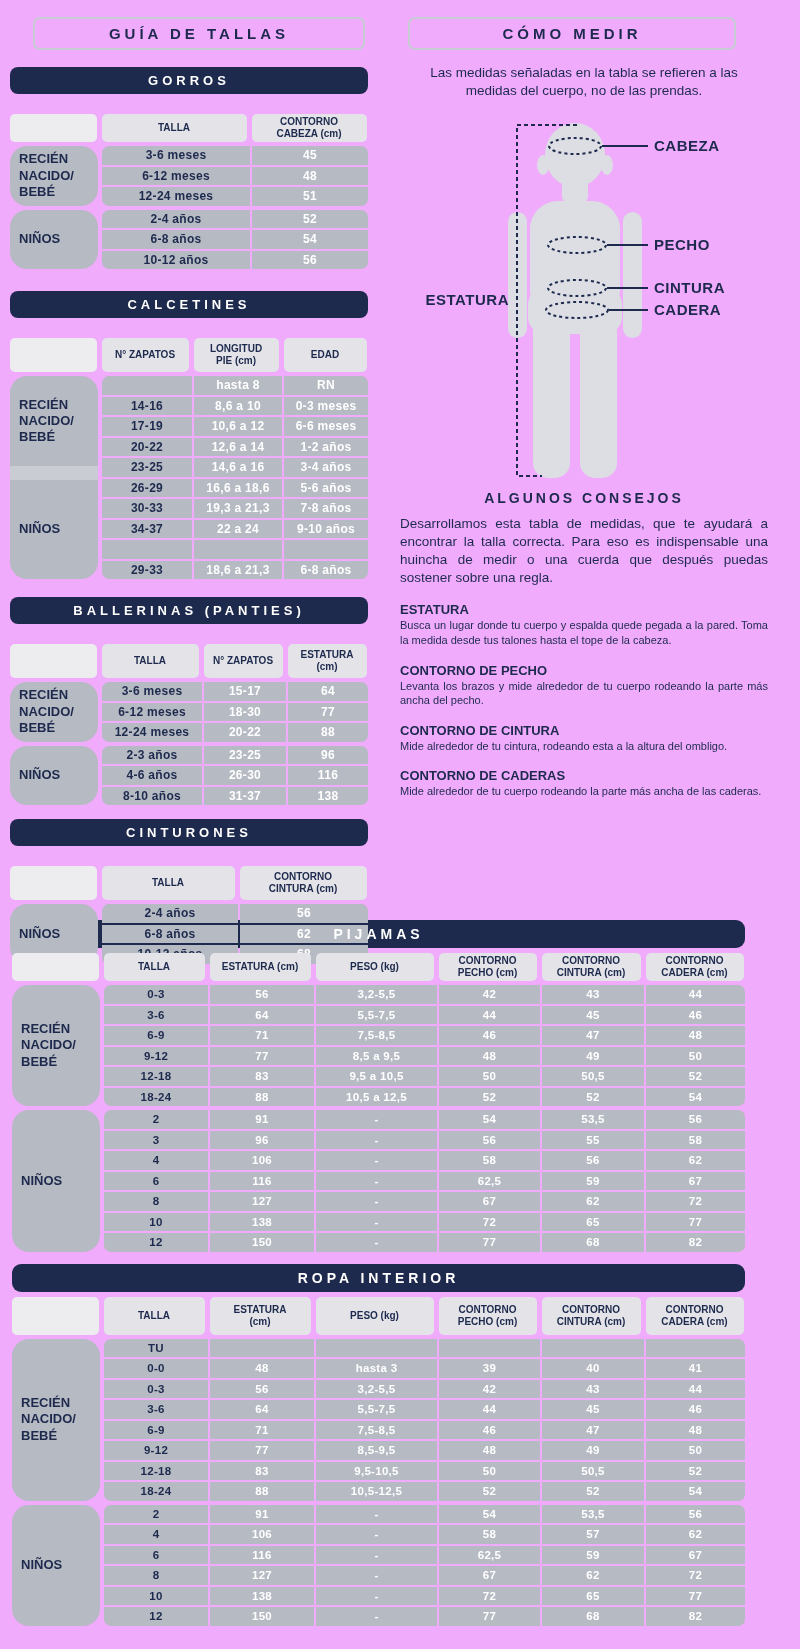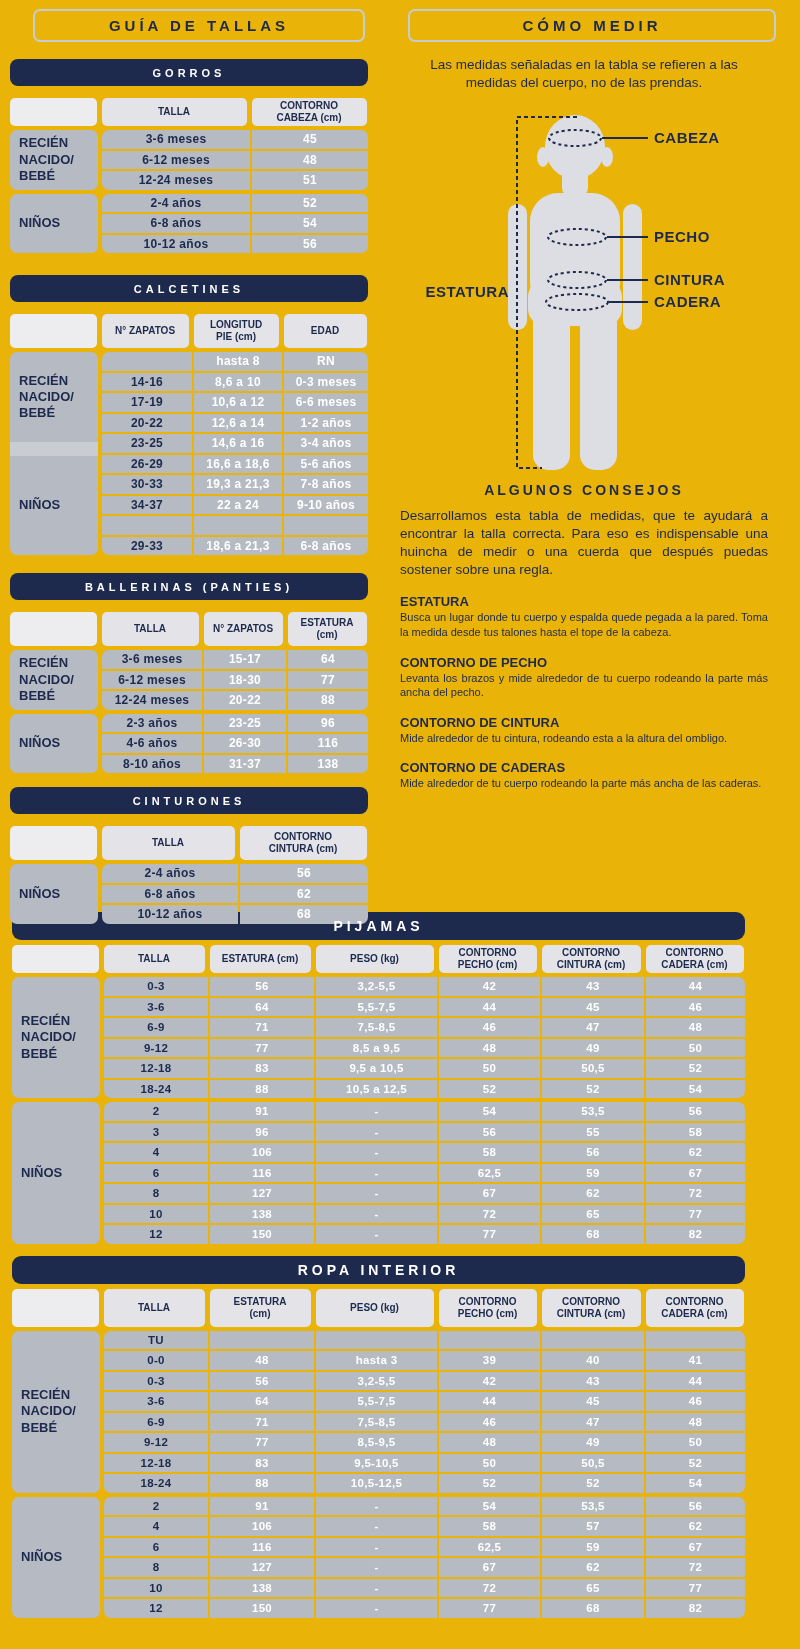--- a/index.html
+++ b/index.html
@@ -1,52 +1,52 @@
 <!DOCTYPE html>
 <html style="--navy: #1d2a4d; --cell-gray: #b6bac3; --light-band: #c9ccd2; --header-gray: #e3e3e8; --corner-gray: #ededef; --silhouette: #dcdee3;"><head>
 <meta charset="utf-8">
 <style>
   * { margin:0; padding:0; box-sizing:border-box; }
   html,body { background:#fff; }
   .page {
     width:800px; height:1649px; overflow:hidden; position:relative;
     font-family:"Liberation Sans", sans-serif;
-    color:var(--navy); background:#eab308; padding-top:9px;
+    color:var(--navy); background:#f0abfc; padding-top:17px;
   }
   .row-top { display:flex; align-items:flex-start; height:887px; padding-left:10px; }
   .col-left  { width:358px; flex:none; }
   .col-right { width:368px; flex:none; margin-left:32px; }
 
   .title-box {
     height:33px; border:2px solid #c6ccd4; border-radius:7px;
     display:flex; align-items:center; justify-content:center;
     font-weight:bold; font-size:15px; letter-spacing:4px; color:var(--navy);
   }
   .title-box.l { margin-left:23px; width:332px; }
-  .title-box.r { margin-left:8px;  width:368px; }
+  .title-box.r { margin-left:8px;  width:328px; }
 
   
   .bar {
     height:27px; background:var(--navy); border-radius:8px; color:#fff;
     display:flex; align-items:center; justify-content:center;
-    font-weight:bold; font-size:11px; letter-spacing:4px; margin-bottom:12px;
+    font-weight:bold; font-size:13px; letter-spacing:4px; margin-bottom:20px;
   }
   .big .bar { height:28px; border-radius:9px; font-size:14px; margin-bottom:5px; }
   .hdr { display:grid; column-gap:2px; margin-bottom:4px; }
   .hcell {
     background:var(--header-gray); border-radius:5px; margin:0 1.5px;
     display:flex; align-items:center; justify-content:center; text-align:center;
     font-weight:bold; font-size:10px; line-height:1.18; color:var(--navy);
     white-space:pre-line; padding:2px 1px;
   }
   .hcell.corner { background:var(--corner-gray); margin:0 1.5px 0 0; }
   .grp { display:grid; grid-template-columns:88px 1fr; column-gap:4px; margin-bottom:4px; }
   .grp:last-child { margin-bottom:0; }
   .side {
-    background:var(--cell-gray); border-radius:7px; color:var(--navy);
+    background:var(--cell-gray); border-radius:17px; color:var(--navy);
     font-weight:bold; font-size:13px; line-height:1.25;
     display:flex; align-items:center; padding-left:9px; white-space:pre-line;
   }
   .side.segs { padding:0; flex-direction:column; align-items:stretch; }
   .seg { display:flex; align-items:center; padding-left:9px; white-space:pre-line; }
   .seg.light { background:var(--light-band); }
   .blk {
     border-radius:7px; overflow:hidden; display:grid;
     gap:2px; grid-auto-rows:18.5px;
   }

